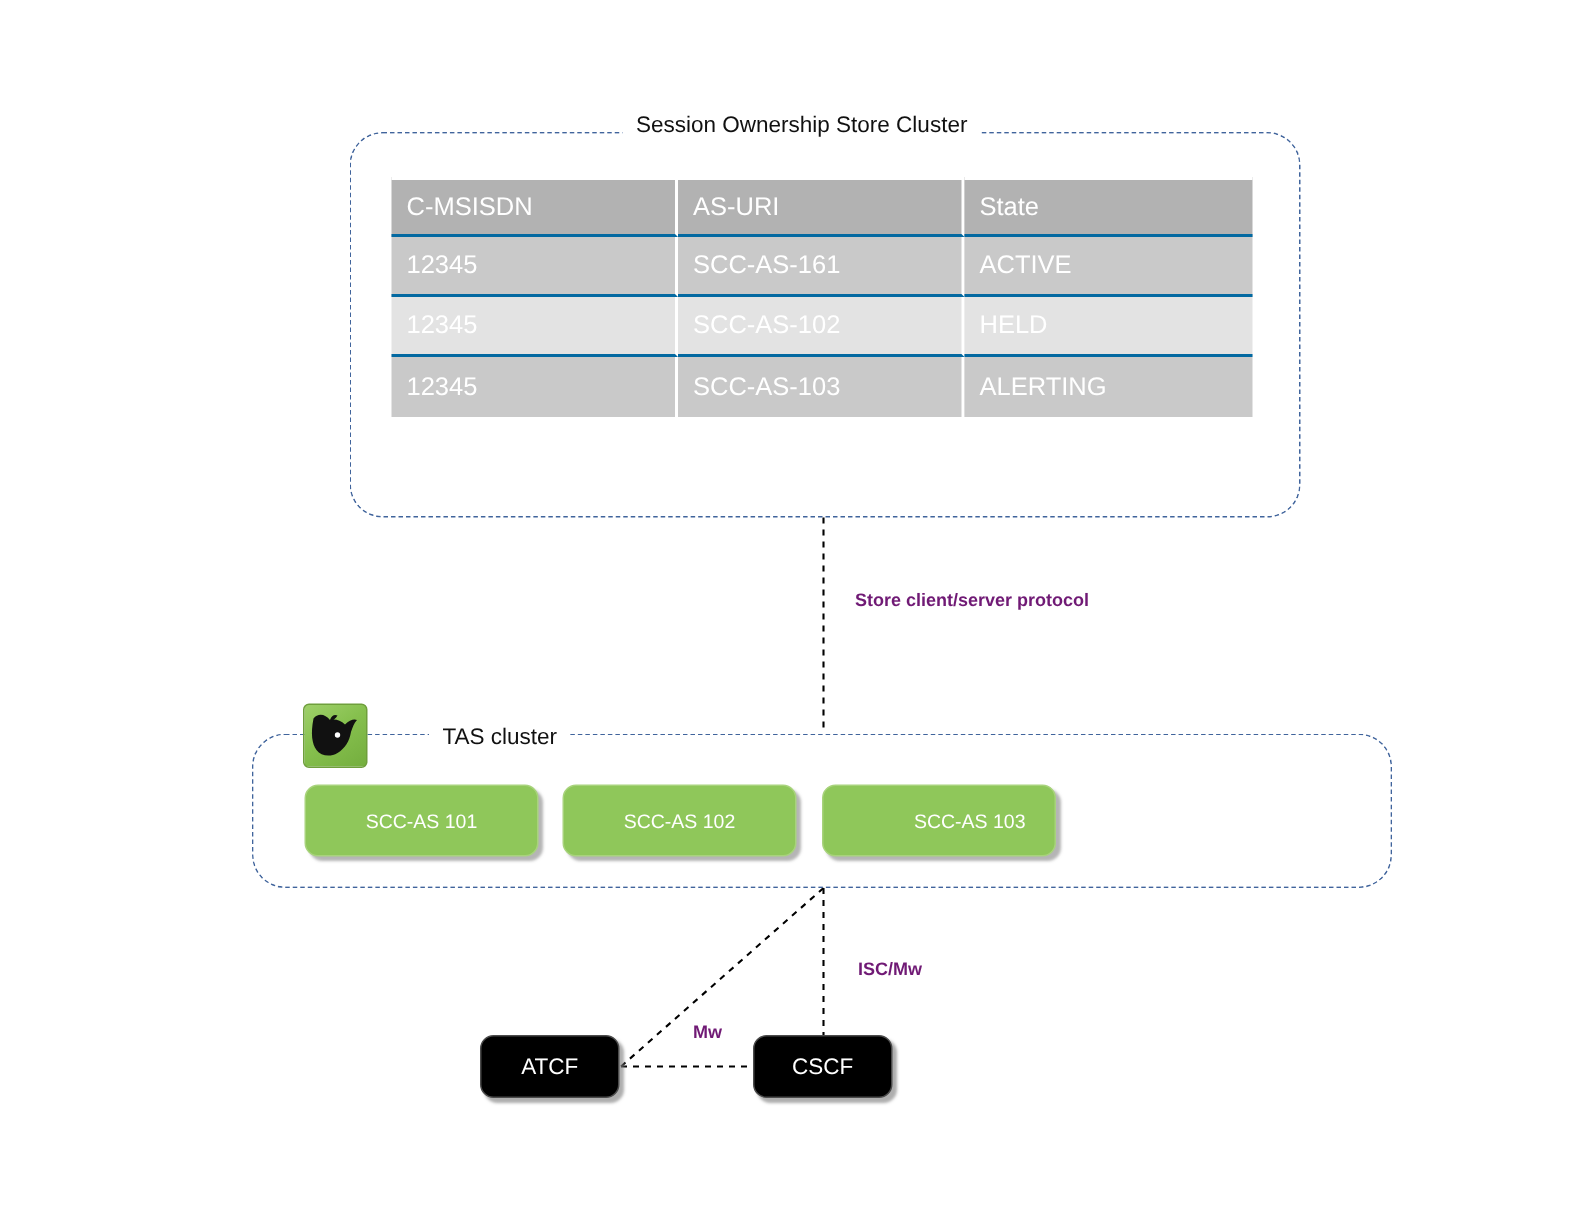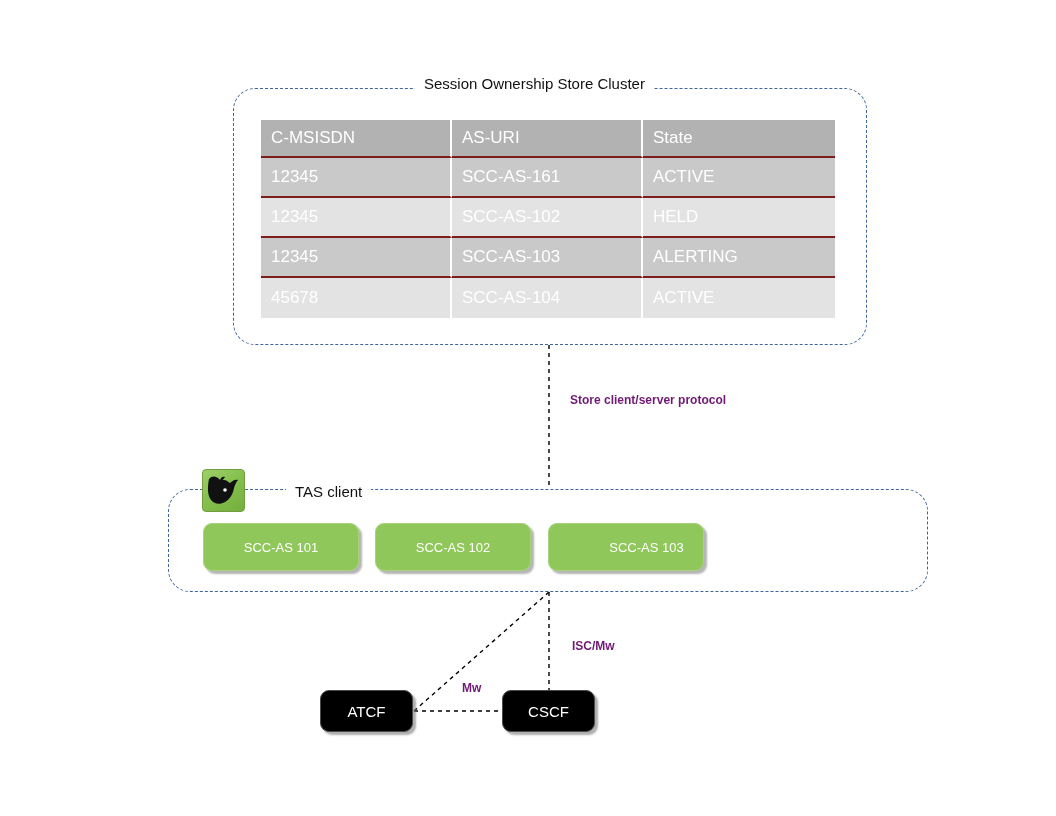--- a/index.html
+++ b/index.html
@@ -89,21 +89,21 @@
   #store-table th,
   #store-table td {
     height: 40px;
     padding: 0 0 0 10px;
     font-size: 17px;
     font-weight: normal;
     text-align: left;
     vertical-align: middle;
     color: #ffffff;
     border-right: 2px solid #ffffff;
-    border-bottom: 2px solid #7f1d1d;
+    border-bottom: 2px solid #0369a1;
     box-sizing: border-box;
     overflow: hidden;
     white-space: nowrap;
   }
   #store-table th:last-child,
   #store-table td:last-child { border-right: none; }
 
   #store-table thead th {
     background: #b2b2b2;
     border-top: 2px solid #ffffff;
@@ -221,44 +221,39 @@
       <tr class="even">
         <td>12345</td>
         <td>SCC-AS-102</td>
         <td>HELD</td>
       </tr>
       <tr class="odd">
         <td>12345</td>
         <td>SCC-AS-103</td>
         <td>ALERTING</td>
       </tr>
-      <tr class="even">
-        <td>45678</td>
-        <td>SCC-AS-104</td>
-        <td>ACTIVE</td>
-      </tr>
     </tbody>
   </table>
 
   <div class="link-label" id="label-store-protocol">Store client/server protocol</div>
 
   <div class="cluster" id="tas-cluster"></div>
 
   <div id="tas-app-icon">
     <svg width="41" height="41" viewBox="0 0 41 41" aria-hidden="true">
       <path d="M6 9 C9 5, 14 6, 17 10 C20 9, 24 10, 27 13
                C30 10, 33 9, 35 10 C33 12, 32 15, 31 18
                C30 24, 27 29, 22 32 C17 35, 11 34, 8 30
                C5 26, 4 19, 6 9 Z" fill="#111111"></path>
       <path d="M17 10 C18 7, 20 6, 22 7 C21 9, 19 10, 17 12 Z" fill="#111111"></path>
       <circle cx="22" cy="20" r="1.8" fill="#ffffff"></circle>
     </svg>
   </div>
 
-  <div class="cluster-title" id="tas-cluster-title">TAS client</div>
+  <div class="cluster-title" id="tas-cluster-title">TAS cluster</div>
 
   <div class="scc-node" id="scc-node-0">SCC-AS 101</div>
   <div class="scc-node" id="scc-node-1">SCC-AS 102</div>
   <div class="scc-node" id="scc-node-2">SCC-AS 103</div>
 
   <div class="link-label" id="label-isc-mw">ISC/Mw</div>
   <div class="link-label" id="label-mw">Mw</div>
 
   <div class="ne-node" id="node-atcf">ATCF</div>
   <div class="ne-node" id="node-cscf">CSCF</div>

